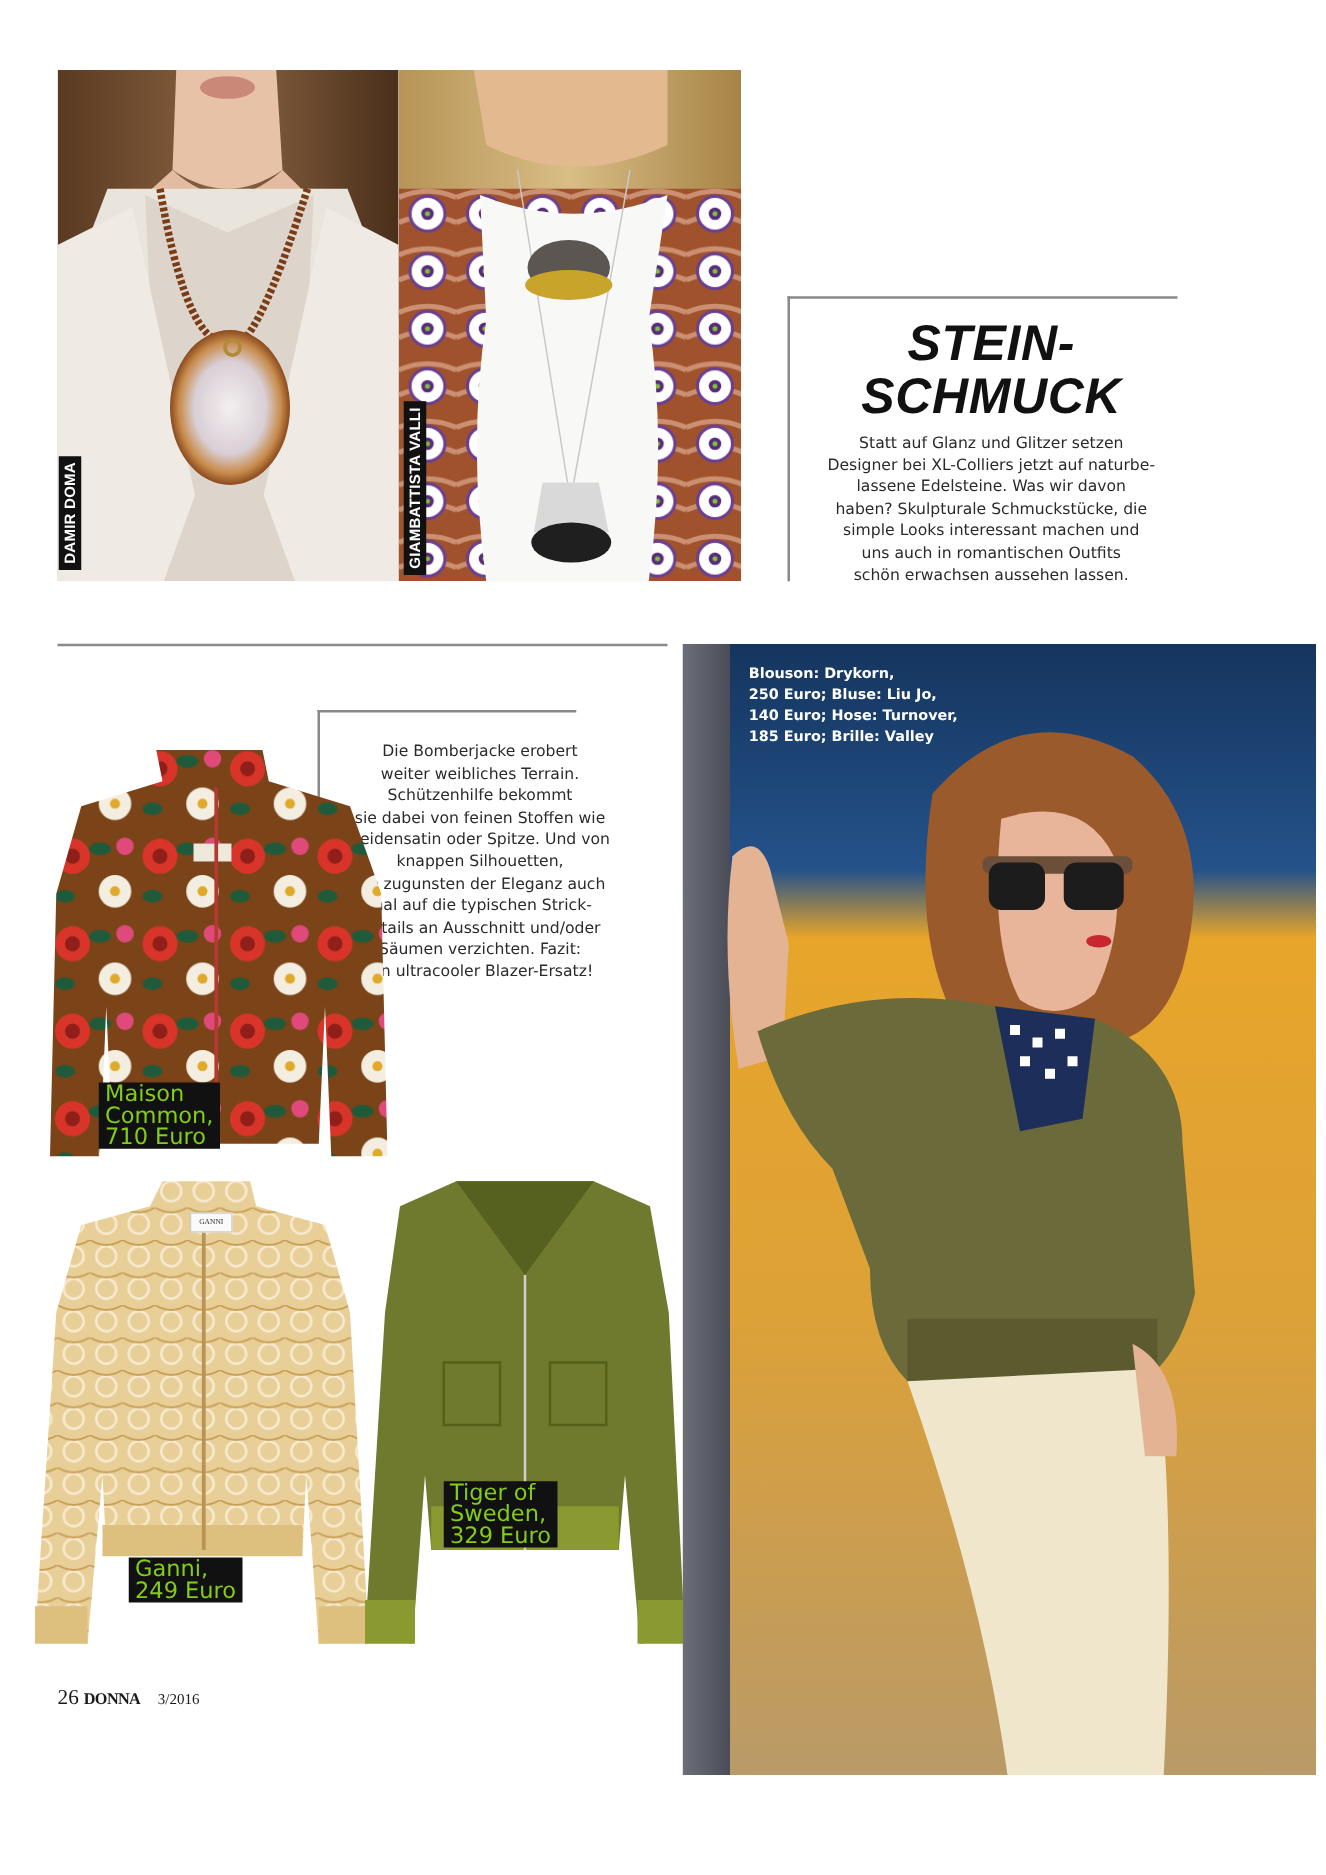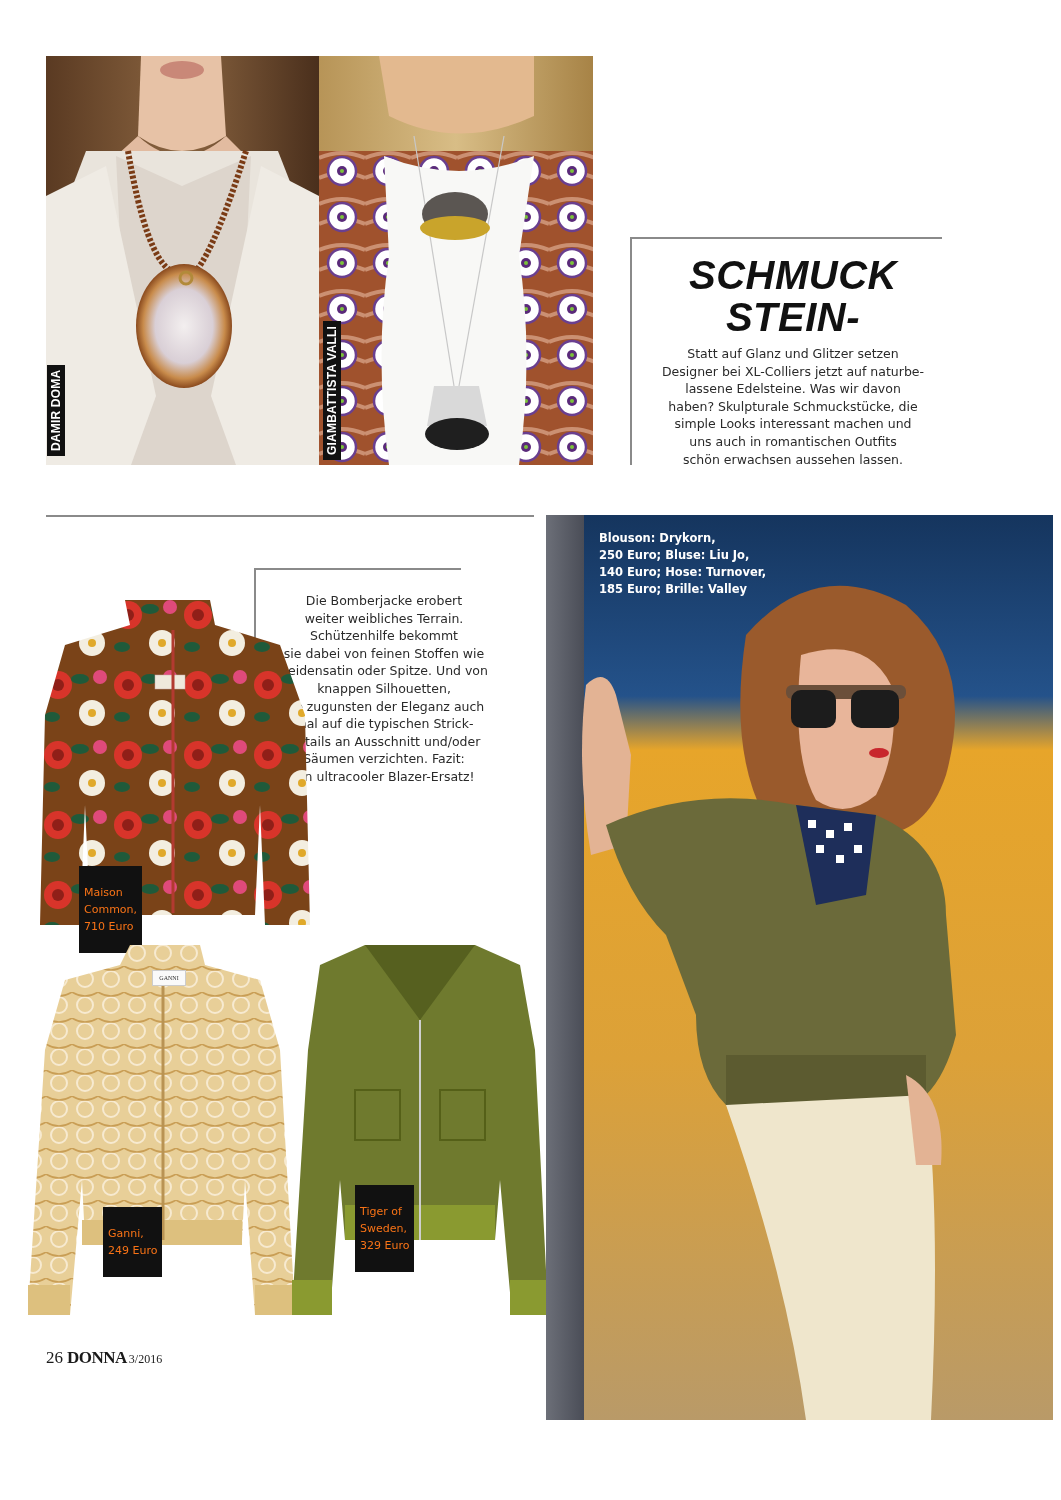--- a/index.html
+++ b/index.html
@@ -5,21 +5,21 @@
   html,body{margin:0;padding:0;background:#fff;}
   body{width:1061px;height:1500px;position:relative;overflow:hidden;font-family:"Liberation Sans",sans-serif;color:#1a1a1a;}
   .abs{position:absolute;}
   
   .photo{position:absolute;overflow:hidden;}
   .vlabel{position:absolute;background:#111;color:#fff;font-family:"Liberation Sans",sans-serif;font-weight:bold;font-size:12px;letter-spacing:0.2px;transform:rotate(-90deg);transform-origin:left top;white-space:nowrap;padding:2px 5px;line-height:14px;}
   .rule-h{position:absolute;height:2px;background:#8a8a8a;}
   .rule-v{position:absolute;width:2px;background:#8a8a8a;}
   .headline{font-family:"Liberation Sans",sans-serif;font-weight:bold;font-style:italic;color:#111;text-align:center;letter-spacing:0.5px;}
   .body-copy{font-family:"DejaVu Sans",sans-serif;font-size:12.5px;line-height:17.6px;text-align:center;color:#2a2a2a;}
-  .price-tag{position:absolute;background:#111;color:#f97316;font-family:"DejaVu Sans",sans-serif;font-size:11px;line-height:17px;padding:18px 5px;}
+  .price-tag{position:absolute;background:#111;color:#84cc16;font-family:"DejaVu Sans",sans-serif;font-size:18px;line-height:17px;padding:1px 5px;}
   .credit{font-family:"DejaVu Sans",sans-serif;font-weight:bold;font-size:11.5px;line-height:17px;color:#fff;}
   .folio{font-family:"Liberation Serif",serif;color:#1a1a1a;}
 </style>
 </head>
 <body>
 
 <div class="photo" style="left:46px;top:56px;width:273px;height:409px;">
   <svg width="273" height="409" viewBox="0 0 273 409">
     <defs>
       <linearGradient id="hairL" x1="0" x2="1">
@@ -78,22 +78,22 @@
     <path d="M115 330 L160 330 L168 370 L108 370 Z" fill="#d9d9d9"></path>
     <ellipse cx="138" cy="378" rx="32" ry="16" fill="#1f1f1f"></ellipse>
   </svg>
   <div class="vlabel" style="left:4px;top:404px;">GIAMBATTISTA VALLI</div>
 </div>
 
 <div class="rule-h" style="left:630px;top:237px;width:312px;"></div>
 <div class="rule-v" style="left:630px;top:237px;height:228px;"></div>
 <div class="abs" style="left:634px;top:254px;width:318px;">
   <div class="headline" style="font-size:40px;line-height:42px;">
+    <div>STEIN-</div>
     <div>SCHMUCK</div>
-    <div>STEIN-</div>
   </div>
   <div class="body-copy" style="margin-top:7px;">
     <div>Statt auf Glanz und Glitzer setzen</div>
     <div>Designer bei XL-Colliers jetzt auf naturbe-</div>
     <div>lassene Edelsteine. Was wir davon</div>
     <div>haben? Skulpturale Schmuckstücke, die</div>
     <div>simple Looks interessant machen und</div>
     <div>uns auch in romantischen Outfits</div>
     <div>schön erwachsen aussehen lassen.</div>
   </div>
@@ -154,21 +154,21 @@
       </pattern>
     </defs>
     <path d="M110 5 L180 5 L185 25 L240 40 L260 110 L275 370 L235 375 L225 240 L222 300 L65 300 L62 240 L50 375 L8 370 L25 110 L45 40 L100 25 Z" fill="url(#lace)"></path>
     <rect x="62" y="280" width="160" height="25" fill="#ddc07e"></rect>
     <rect x="8" y="345" width="42" height="30" fill="#ddc07e"></rect>
     <rect x="235" y="345" width="40" height="30" fill="#ddc07e"></rect>
     <line x1="143" y1="30" x2="143" y2="300" stroke="#b99353" stroke-width="3"></line>
   </svg>
   <div style="position:absolute;left:132px;top:30px;width:32px;height:14px;background:#fafafa;border:1px solid #ccc;font-family:'Liberation Serif',serif;font-size:6px;line-height:14px;text-align:center;color:#333;">GANNI</div>
 </div>
-<div class="price-tag" style="left:103px;top:1207px;">
+<div class="price-tag" style="left:103px;top:1246px;">
   <div>Ganni,</div>
   <div>249 Euro</div>
 </div>
 
 <div class="abs" style="left:290px;top:940px;width:260px;height:390px;">
   <svg width="260" height="390" viewBox="0 0 260 390">
     <path d="M75 5 L185 5 L230 25 L245 110 L258 370 L222 375 L210 240 L205 300 L55 300 L50 240 L40 375 L2 370 L18 110 L30 25 Z" fill="#6f7a2e"></path>
     <path d="M75 5 L130 80 L185 5" fill="#56601f"></path>
     <rect x="55" y="265" width="150" height="35" fill="#8a9a30"></rect>
     <rect x="2" y="340" width="40" height="35" fill="#8a9a30"></rect>
@@ -232,14 +232,14 @@
   <div class="credit abs" style="left:53px;top:15px;">
     <div>Blouson: Drykorn,</div>
     <div>250 Euro; Bluse: Liu Jo,</div>
     <div>140 Euro; Hose: Turnover,</div>
     <div>185 Euro; Brille: Valley</div>
   </div>
 </div>
 
 <div class="abs folio" style="left:46px;top:1348px;white-space:nowrap;">
   <span style="font-size:17px;">26</span>
-  <span style="font-size:17px;font-weight:bold;letter-spacing:-0.5px;">DONNA</span><span style="font-size:12px;margin-left:2px;">3/2016</span>
+  <span style="font-size:13px;font-weight:bold;letter-spacing:-0.5px;">DONNA</span><span style="font-size:12px;margin-left:14px;">3/2016</span>
 </div>
 
 </body></html>

